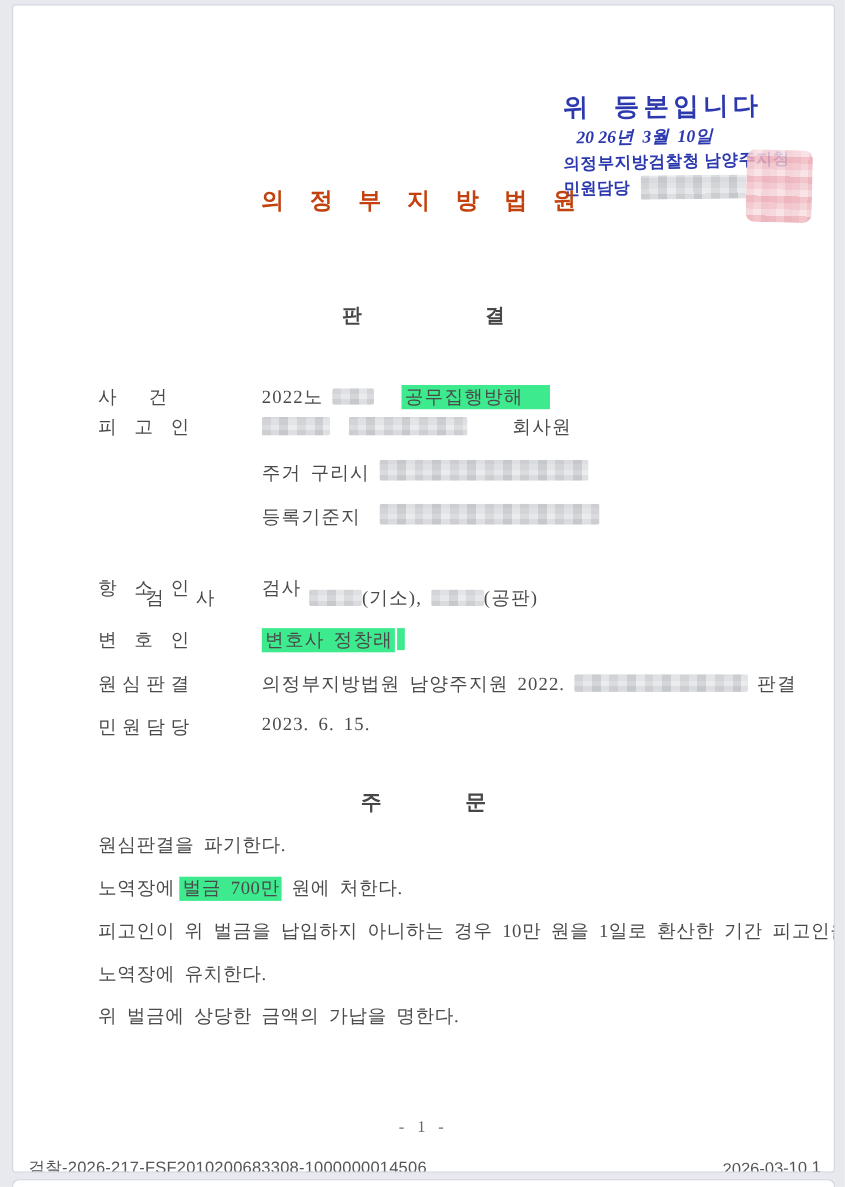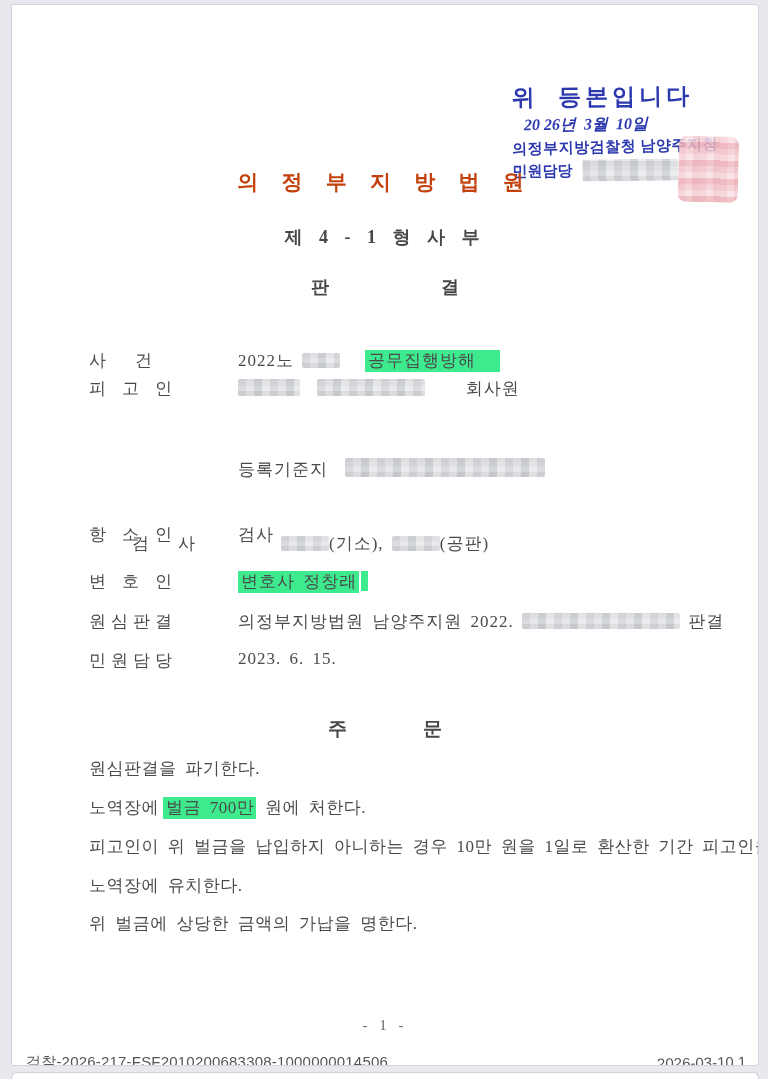--- a/index.html
+++ b/index.html
@@ -99,34 +99,36 @@
     <div class="l2">20 26년  3월  10일</div>
     <div class="l3">의정부지방검찰청 남양주지청</div>
     <div class="l4">
       <span>민원담당</span>
       <span class="blur" style="width:96px;height:22px;"></span>
     </div>
     <div class="red-stamp"></div>
   </div>
 
   <div class="court-title">의 정 부 지 방 법 원</div>
-  <div class="division">제 4 - 1 형 사 부</div>
   <div class="doc-type">
     <span>판</span>
     <span>결</span>
   </div>
 
   <div class="row" style="top:344px;">
     <span class="lbl lbl-2">사건</span><span class="val"><span>2022노</span> <span class="blur" style="width:38px;height:15px;"></span>&nbsp;&nbsp;&nbsp;<span class="hl hl-ext">공무집행방해</span></span>
   </div>
 
   <div class="row" style="top:372px;">
     <span class="lbl lbl-3">피고인</span><span class="val"><span class="blur" style="width:62px;height:17px;"></span>&nbsp;&nbsp;<span class="blur" style="width:108px;height:17px;"></span>&nbsp;&nbsp;&nbsp;&nbsp;&nbsp;<span>회사원</span></span>
   </div>
 
+  <div class="row" style="top:413px;">
+    <span class="lbl"></span><span class="val"><span>주거  구리시</span> <span class="blur" style="width:190px;height:19px;"></span></span>
+  </div>
 
   <div class="row" style="top:453px;">
     <span class="lbl"></span><span class="val"><span>등록기준지</span>&nbsp;&nbsp;<span class="blur" style="width:200px;height:19px;"></span></span>
   </div>
 
   <div class="row" style="top:490px;margin-top:28px;">
     <span class="lbl lbl-3">항소인</span><span class="val">검사</span>
   </div>
 
   <div class="row" style="top:527px;margin-left:43px;">

